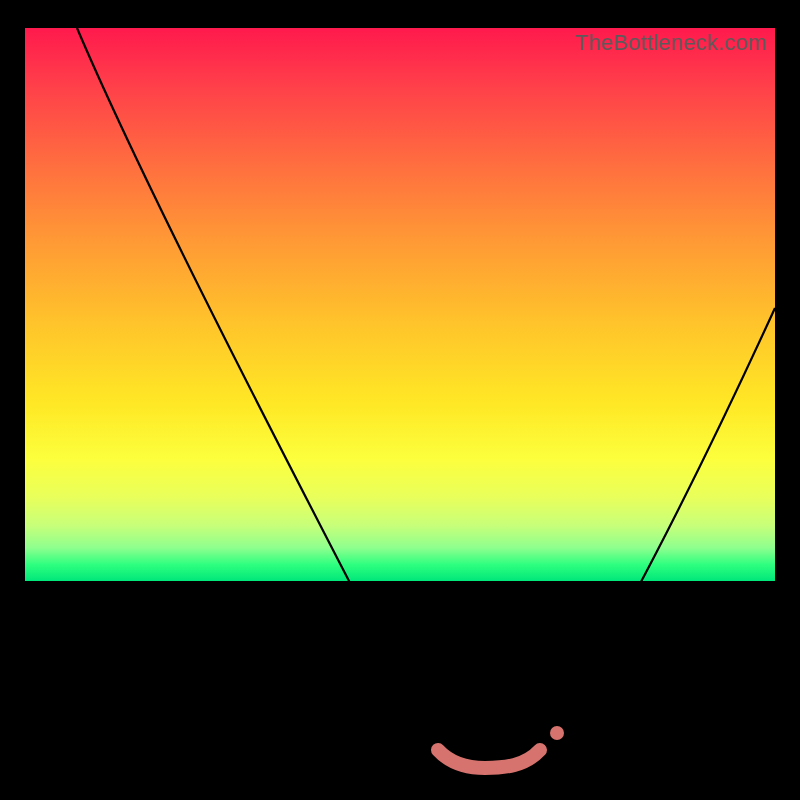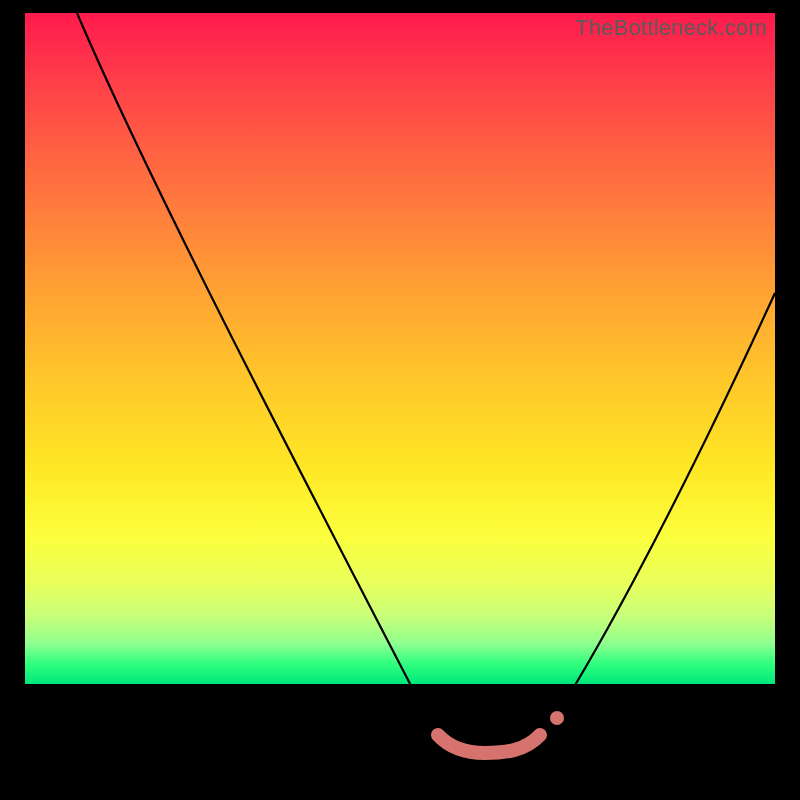--- a/index.html
+++ b/index.html
@@ -6,23 +6,23 @@
   html, body { width: 800px; height: 800px; overflow: hidden; background: #000; }
   .stage {
     position: relative;
     width: 800px;
     height: 800px;
     background: #000;
   }
   .plot-area {
     position: absolute;
     left: 25px;
-    top: 13px;
+    top: 28px;
     width: 750px;
-    height: 671px;
+    height: 553px;
     background: linear-gradient(to bottom,
       #ff1a4d 0%,
       #ff3e4a 10%,
       #ff6f3f 25%,
       #ff9e34 40%,
       #ffc82a 55%,
       #ffe825 68%,
       #fcff3d 78%,
       #e8ff5c 85%,
       #c7ff7a 90%,

